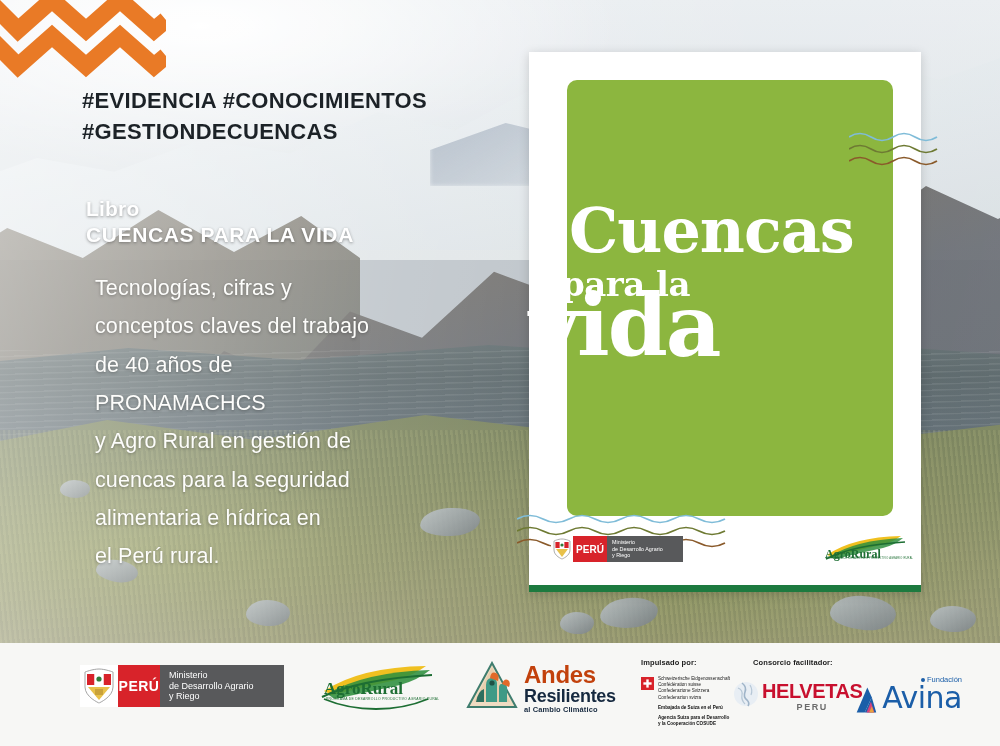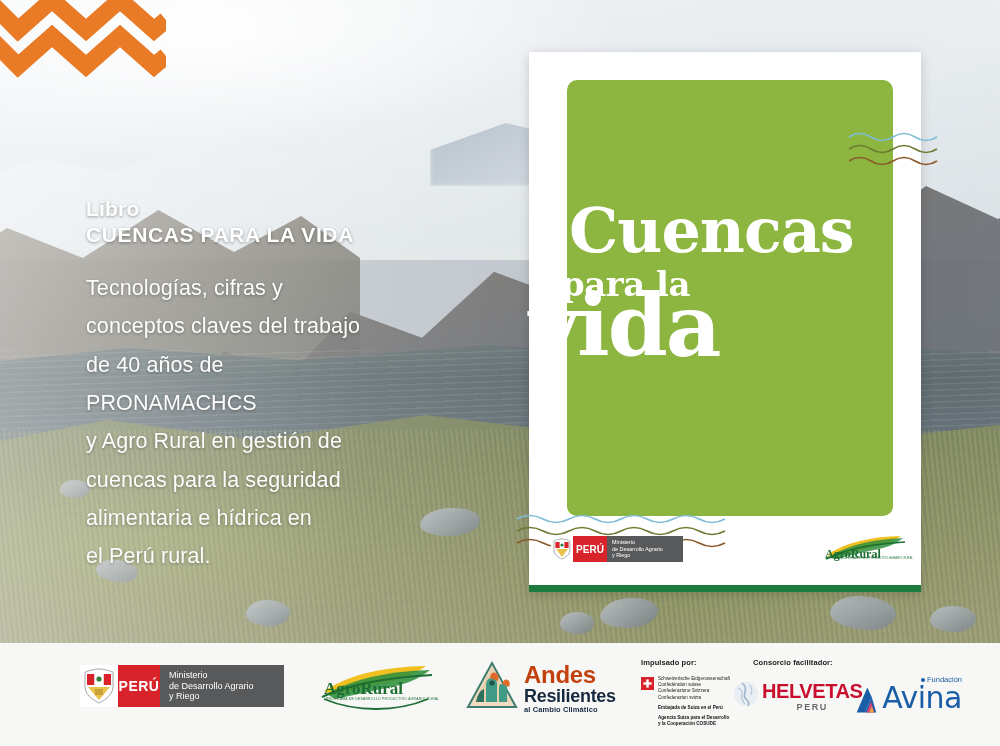--- a/index.html
+++ b/index.html
@@ -138,20 +138,21 @@
   .headline {
     font-size: 21px; font-weight: 700; color: #ffffff;
     line-height: 1.22; letter-spacing: .6px;
     text-shadow: 0 1px 3px rgba(40,40,40,.45);
   }
   .blurb {
     margin-top: 22px;
     font-size: 21.5px; font-weight: 400; color: #fdfdfb;
     line-height: 1.78; letter-spacing: .1px;
     text-shadow: 0 1px 3px rgba(40,40,40,.40);
+    margin-left: 9px;
   }
   .blurb .row { white-space: nowrap; }
 
   
   .book {
     position: absolute; left: 529px; top: 52px;
     width: 392px; height: 540px;
     background: #ffffff;
     box-shadow: 0 2px 10px rgba(0,0,0,.16);
   }
@@ -280,20 +281,24 @@
     <div class="haze"></div>
   </div>
 
   <div class="zigzag">
     <svg width="166" height="78" viewBox="0 0 166 78" aria-hidden="true">
       <polyline points="-6,6 18,30 52,0 86,30 120,0 154,30 166,20" fill="none" stroke="#E97A26" stroke-width="17" stroke-linejoin="miter"></polyline>
       <polyline points="-6,42 18,66 52,36 86,66 120,36 154,66 166,56" fill="none" stroke="#E97A26" stroke-width="17" stroke-linejoin="miter"></polyline>
     </svg>
   </div>
 
+  <div class="hashtags">
+    <div class="line">#EVIDENCIA   #CONOCIMIENTOS</div>
+    <div class="line">#GESTIONDECUENCAS</div>
+  </div>
 
   <div class="left-copy">
     <div class="kicker">Libro</div>
     <div class="headline">CUENCAS PARA LA VIDA</div>
     <div class="blurb">
       <div class="row">Tecnologías, cifras y</div>
       <div class="row">conceptos claves del trabajo</div>
       <div class="row">de 40 años de</div>
       <div class="row">PRONAMACHCS</div>
       <div class="row">y Agro Rural en gestión de</div>

